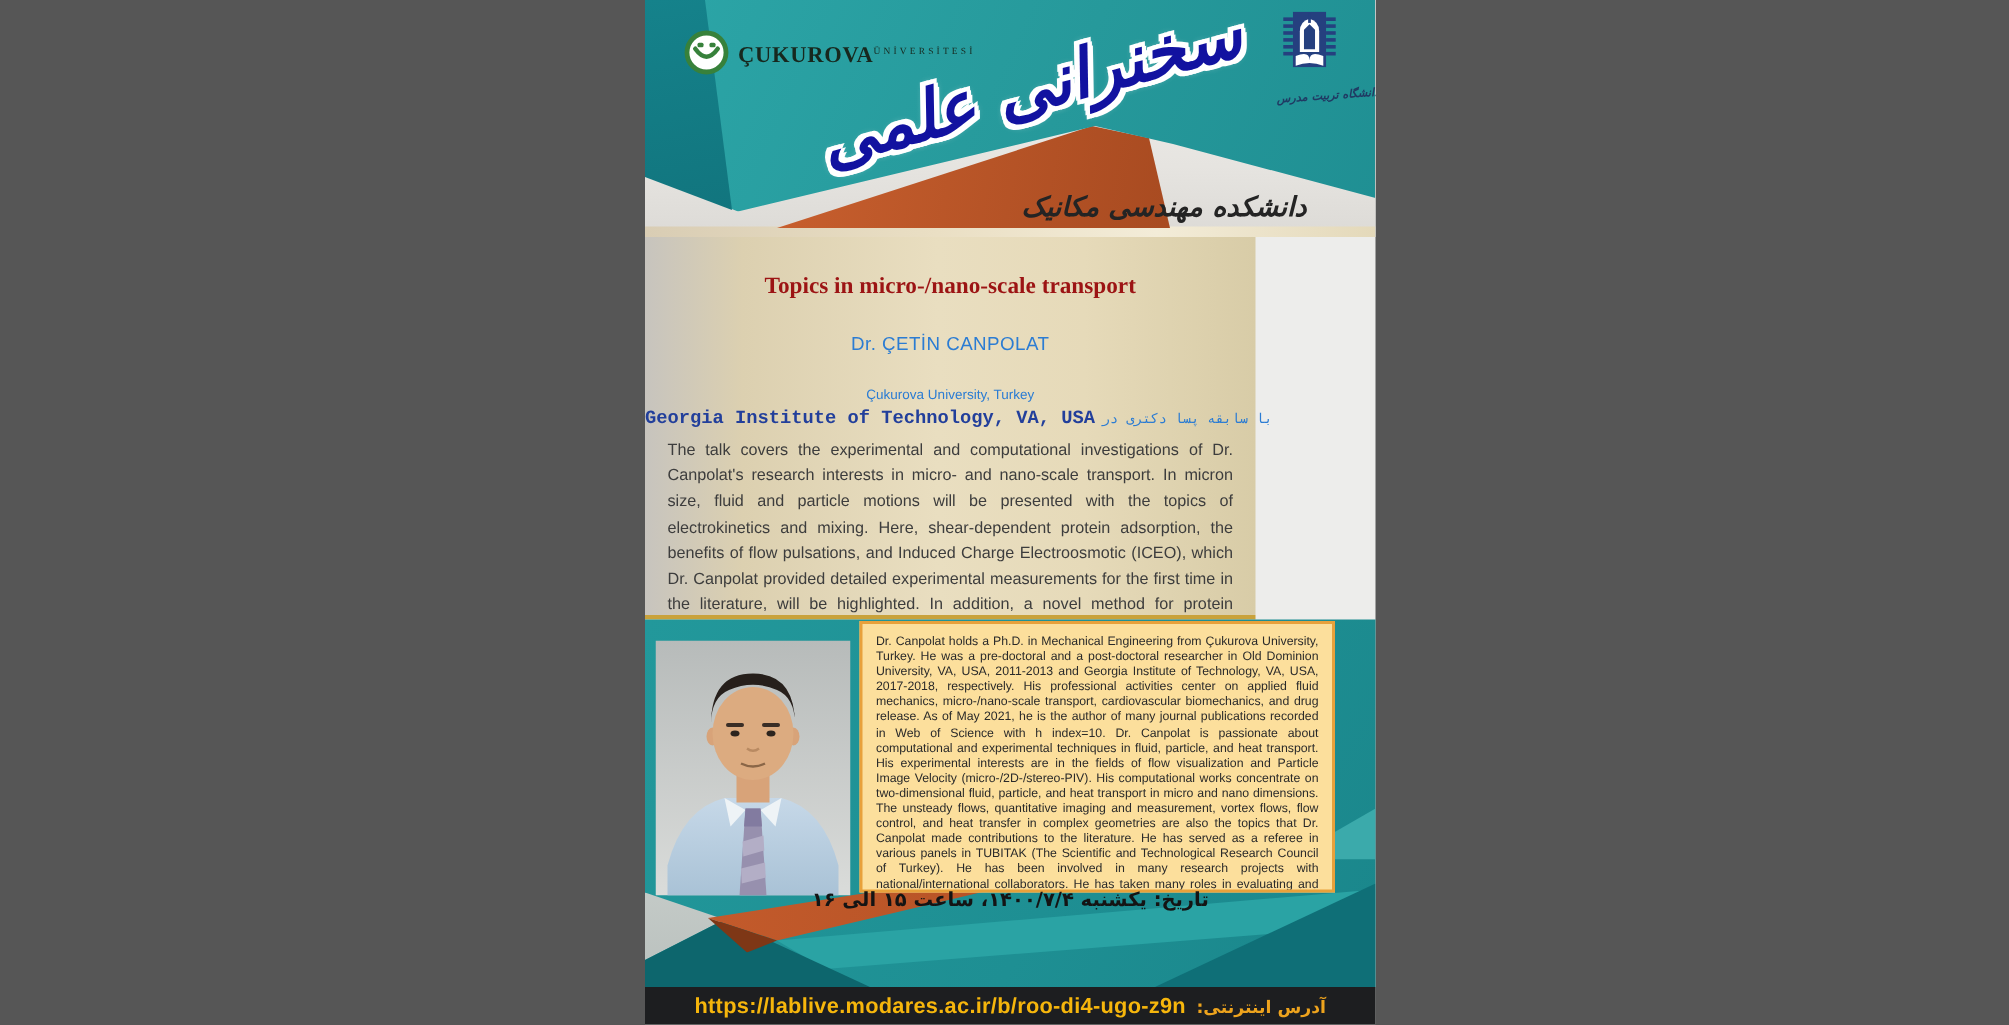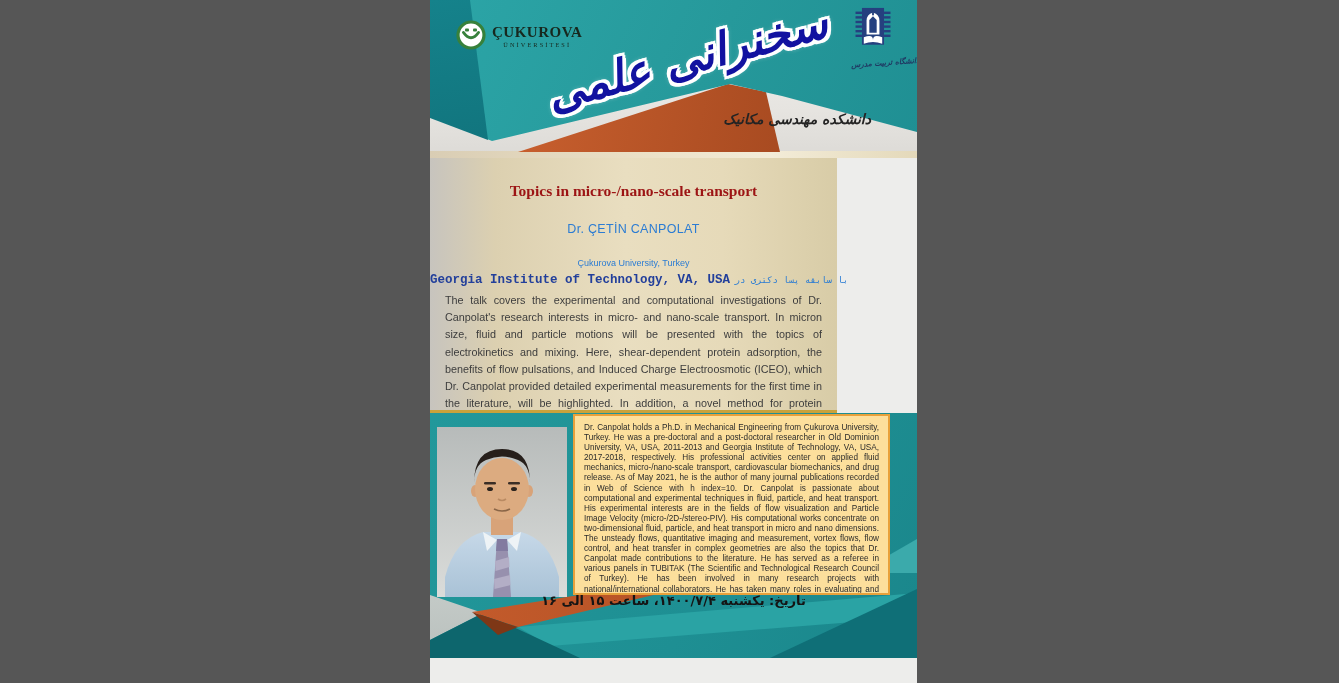--- a/index.html
+++ b/index.html
@@ -23,38 +23,38 @@
   .header .rust{position:absolute;left:0;top:0;width:487px;height:158px;
     background:linear-gradient(100deg,#c85f2e 20%,#a4481f 80%);
     clip-path:polygon(88px 152px,298px 84px,336px 92px,350px 152px);}
   .header .teal-main{position:absolute;left:0;top:0;width:487px;height:158px;
     background:linear-gradient(115deg,#2ba4a6 5%,#26999b 55%,#1f8f93 100%);
     clip-path:polygon(0 0,487px 0,487px 132px,352px 96px,300px 84px,62px 141px,0 116px);}
   .header .teal-wedge{position:absolute;left:0;top:0;width:487px;height:158px;
     background:linear-gradient(170deg,#15828b,#0f6d76);
     clip-path:polygon(0 0,40px 0,58px 140px,0 118px);}
   .cu-logo{position:absolute;left:26px;top:20px;display:flex;align-items:center;gap:6px;}
-  .cu-text{display:flex;flex-direction:column;line-height:1;}
+  .cu-text{display:flex;flex-direction:row;line-height:1;}
   .cu-name{font-family:"Liberation Serif",serif;font-weight:bold;font-size:15px;
     color:#17281e;letter-spacing:.5px;}
   .cu-sub{font-family:"Liberation Serif",serif;font-size:6.3px;letter-spacing:2.1px;
     color:#17281e;margin-top:2px;text-align:center;}
   .calligraphy{position:absolute;left:92px;top:2px;width:330px;height:112px;
     display:flex;align-items:center;justify-content:center;
     transform:rotate(-15deg);
     font-family:"DejaVu Sans",sans-serif;font-weight:bold;font-style:italic;
     font-size:45px;color:#1212a0;white-space:nowrap;
     text-shadow:-3px -3px 0 #fff,0 -3px 0 #fff,3px -3px 0 #fff,-3px 0 0 #fff,
       3px 0 0 #fff,-3px 3px 0 #fff,0 3px 0 #fff,3px 3px 0 #fff,0 0 6px rgba(255,255,255,.85);}
   .tmu{position:absolute;left:421px;top:7px;width:44px;text-align:center;}
   .tmu-sign{margin-top:2px;font-family:"DejaVu Sans",sans-serif;font-style:italic;
     font-weight:bold;font-size:7.5px;color:#203a63;white-space:nowrap;transform:rotate(-4deg);}
-  .dept{position:absolute;right:46px;top:111px;
+  .dept{position:absolute;right:46px;top:128px;
     font-family:"DejaVu Sans",sans-serif;font-style:italic;font-weight:bold;
-    font-size:14px;color:#242424;}
+    font-size:18px;color:#242424;}
   
   .info{position:absolute;left:0;top:158px;width:407px;height:255px;box-sizing:border-box;
     background:linear-gradient(90deg,#c7c4be 0%,#dcd0b0 16%,#e9dec0 48%,#e6dab9 72%,#d8cca7 100%);
     border-bottom:3px solid #c9a23b;text-align:center;}
   .talk-title{margin-top:24px;font-family:"Liberation Serif",serif;font-weight:bold;
     font-size:15.5px;color:#9c1414;}
   .speaker{margin-top:22px;font-size:12.5px;color:#2b7cd3;letter-spacing:.3px;}
   .aff1{margin-top:22px;font-size:9px;color:#2b7cd3;}
   .aff2{margin-top:1px;white-space:nowrap;}
   .aff2-en{font-family:Liberation Mono, monospace;font-weight:bold;font-size:12.5px;color:#223f9b;}
@@ -200,14 +200,18 @@
       </svg>
     </div>
 
     <div class="bio-box">
       <div class="bio-text">Dr. Canpolat holds a Ph.D. in Mechanical Engineering from Çukurova University, Turkey. He was a pre-doctoral and a post-doctoral researcher in Old Dominion University, VA, USA, 2011-2013 and Georgia Institute of Technology, VA, USA, 2017-2018, respectively. His professional activities center on applied fluid mechanics, micro-/nano-scale transport, cardiovascular biomechanics, and drug release. As of May 2021, he is the author of many journal publications recorded in Web of Science with h index=10. Dr. Canpolat is passionate about computational and experimental techniques in fluid, particle, and heat transport. His experimental interests are in the fields of flow visualization and Particle Image Velocity (micro-/2D-/stereo-PIV). His computational works concentrate on two-dimensional fluid, particle, and heat transport in micro and nano dimensions. The unsteady flows, quantitative imaging and measurement, vortex flows, flow control, and heat transfer in complex geometries are also the topics that Dr. Canpolat made contributions to the literature. He has served as a referee in various panels in TUBITAK (The Scientific and Technological Research Council of Turkey). He has been involved in many research projects with national/international collaborators. He has taken many roles in evaluating and monitoring industrial/scientific projects.</div>
     </div>
 
     <div class="date-line">تاریخ: یکشنبه ۱۴۰۰/۷/۴، ساعت ۱۵ الی ۱۶</div>
   </div>
 
+  <div class="footer">
+    <span class="url">https://lablive.modares.ac.ir/b/roo-di4-ugo-z9n</span>
+    <span class="url-label">آدرس اینترنتی:</span>
+  </div>
 
 </div>
 
 </body></html>

